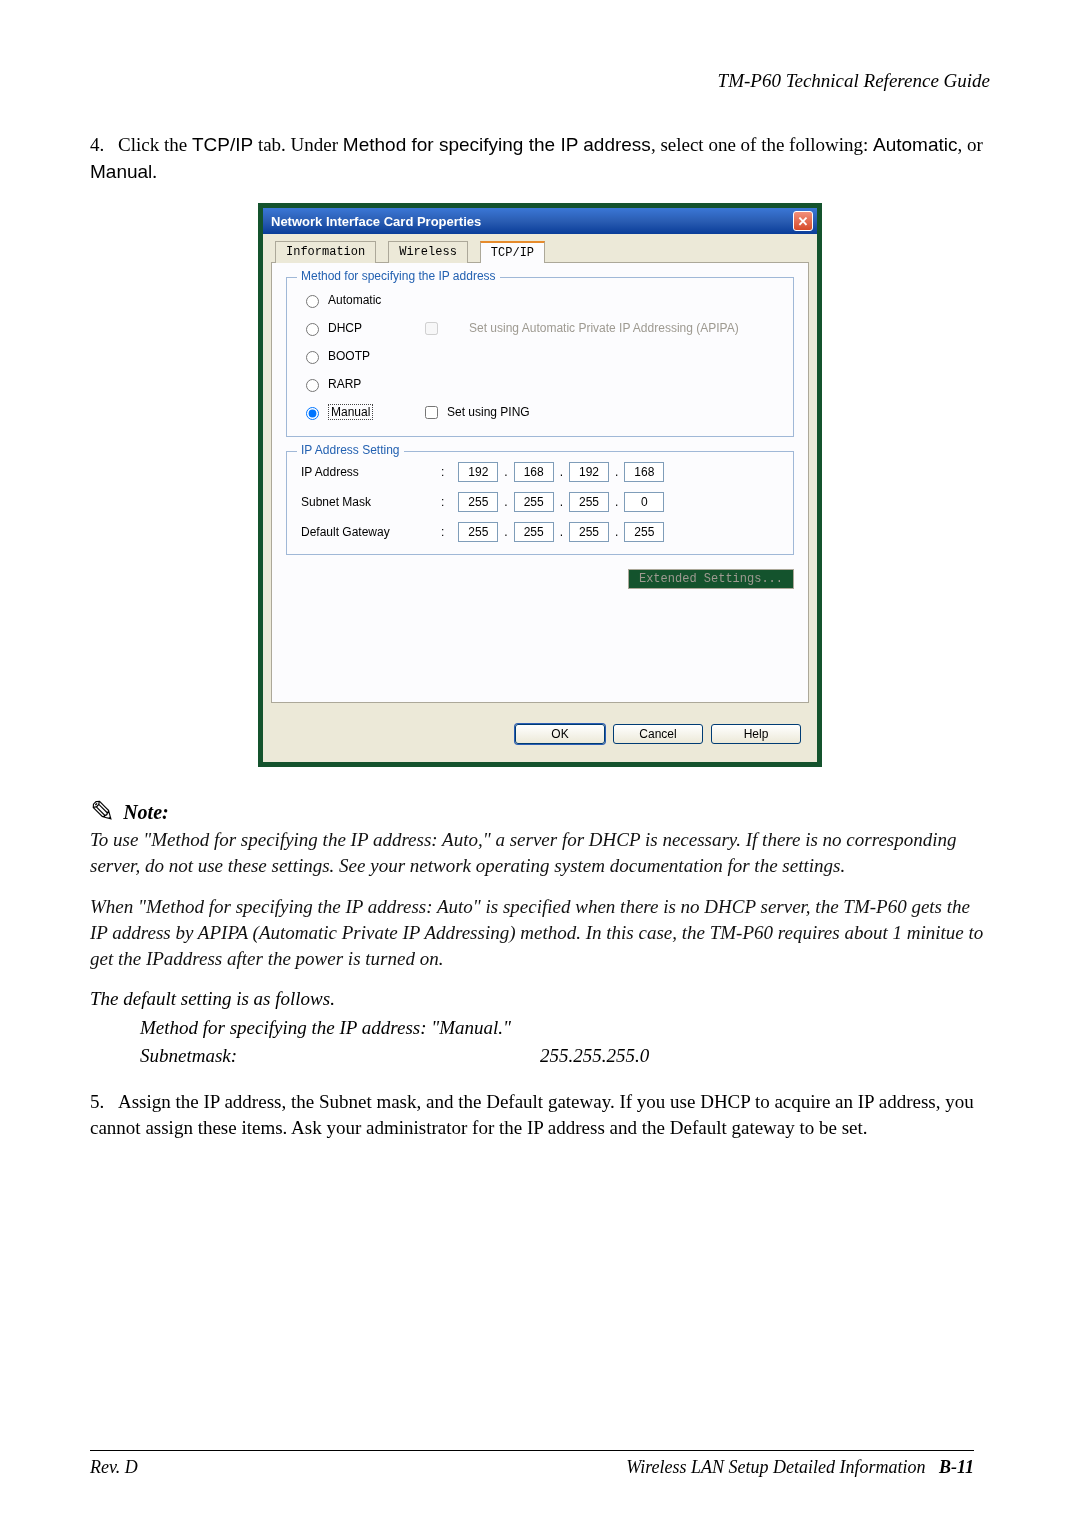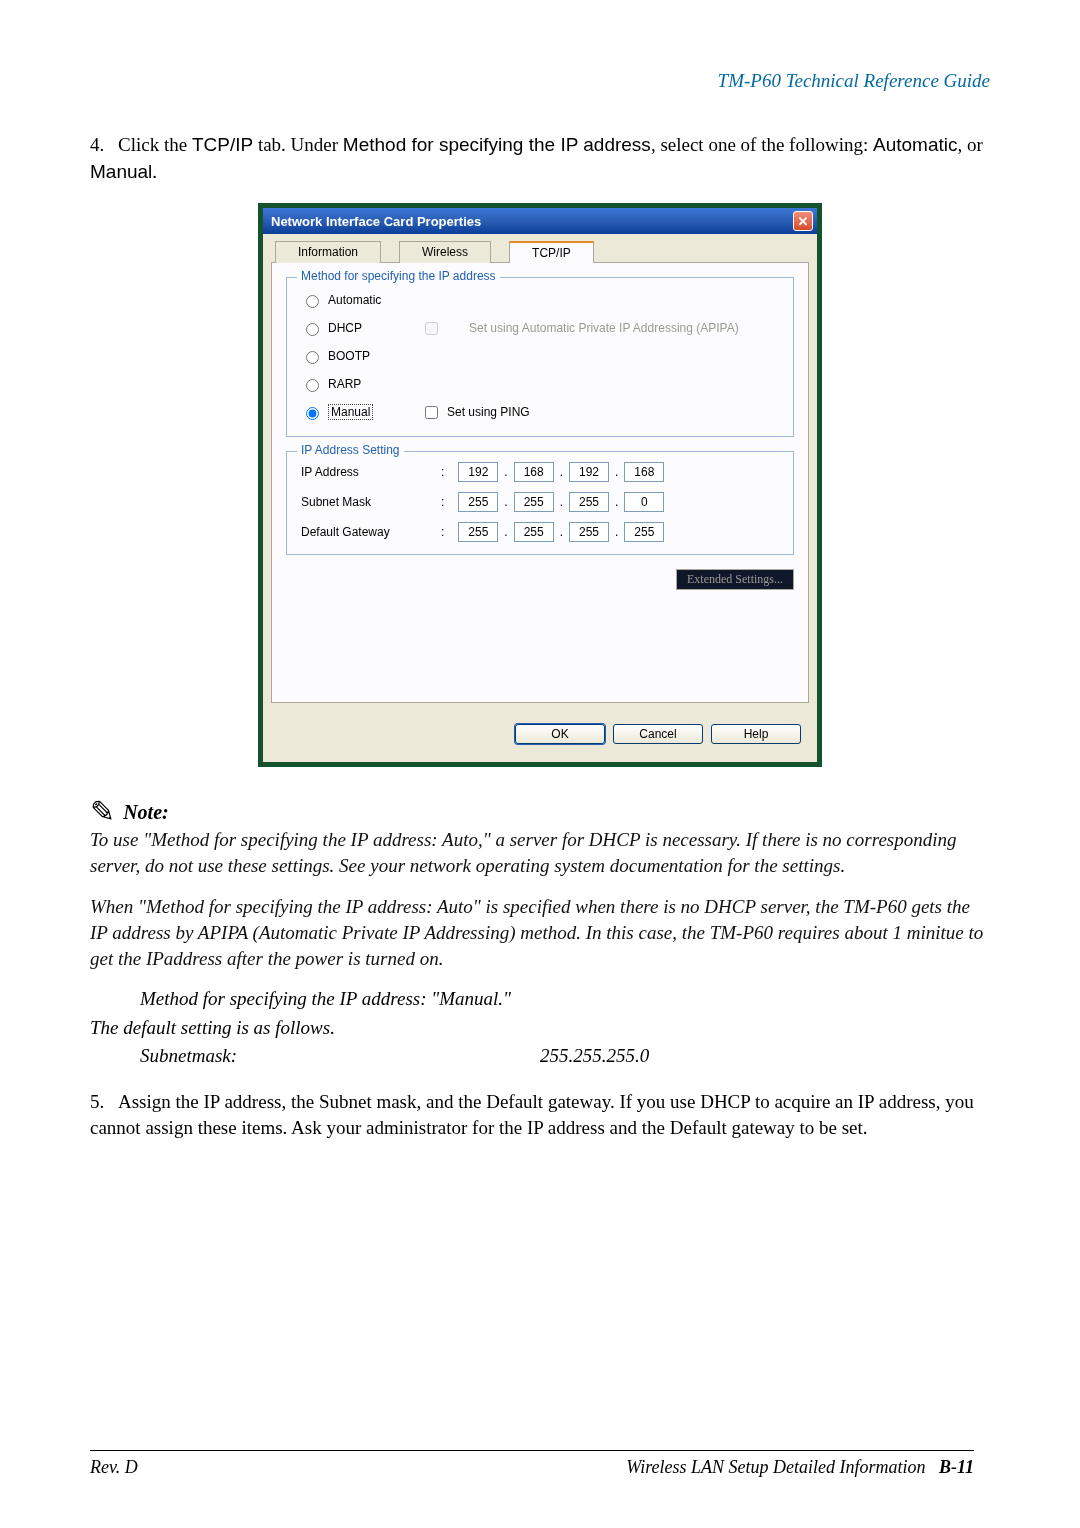--- a/index.html
+++ b/index.html
@@ -12,21 +12,21 @@
   .page {
     width: 1080px;
     height: 1528px;
     position: relative;
     padding: 70px 90px 60px 90px;
   }
   .header-right {
     text-align: right;
     font-style: italic;
     font-size: 19px;
-    color: #0369a1;
+    color: #000000;
     margin-bottom: 40px;
   }
   .instruction {
     font-size: 19px;
     line-height: 1.4;
     margin-bottom: 18px;
   }
   .instruction .num { display:inline-block; width:28px; }
   .sans { font-family: Arial, Helvetica, sans-serif; }
 
@@ -60,29 +60,30 @@
     background: linear-gradient(to bottom,#f28f7a,#d64b2a);
     border: 1px solid #fff;
     border-radius: 3px;
     display:flex; align-items:center; justify-content:center;
     color:#fff; font-weight:bold; font-size:13px;
     cursor: pointer;
   }
   .dlg-body { padding: 6px 8px 8px 8px; }
   .tabs { display:flex; gap:0; border-bottom:1px solid #aca899; padding-left:4px; }
   .tab {
-    padding: 3px 22px;
+    padding: 3px 10px;
     border: 1px solid #aca899;
     border-bottom: none;
     background: #ece9d8;
-    margin-right: 18px;
+    margin-right: 12px;
     position: relative;
     top: 1px;
     cursor: pointer;
     font-size:12px;
+    font-family:Liberation Mono, monospace;
   }
   .tab.active {
     background: #fcfcfe;
     border-top: 2px solid #e68b2c;
     z-index: 2;
   }
   .tab-panel {
     background: #fcfcfe;
     border: 1px solid #aca899;
     border-top: none;
@@ -127,25 +128,25 @@
   .oct-row input {
     width: 40px; height:20px;
     text-align:center;
     border:1px solid #7f9db9;
     font-family: Tahoma, Arial, sans-serif;
     font-size:12px;
   }
   .oct-row .dot { padding:0 2px; }
   .ext-wrap { text-align:right; margin-top:8px; }
   .ext-btn {
-    font-family: Liberation Serif, serif;
+    font-family: Liberation Mono, monospace;
     font-size:12px;
     padding: 2px 10px;
     border: 1px solid #aca899;
-    background: #0f172a;
+    background: #14532d;
     color:#9e9a91;
   }
   .bottom-btns {
     display:flex; justify-content:flex-end; gap:8px;
     padding: 21px 8px 10px 8px;
   }
   .winbtn {
     font-family: Tahoma, Arial, sans-serif;
     font-size:12px;
     padding: 2px 0;
@@ -300,22 +301,22 @@
   </div>
 
   <div class="note-head">
     <span class="note-icon">✎</span>
     <span class="note-label">Note:</span>
   </div>
   <div class="italic-para">To use "Method for specifying the IP address: Auto,"  a server for DHCP is necessary. If there is no corresponding server, do not use these settings. See your network operating system documentation for the settings.</div>
   <div class="italic-para" style="margin-top:16px">When "Method for specifying the IP address: Auto" is specified when there is no DHCP server, the TM-P60 gets the IP address by APIPA (Automatic Private IP Addressing) method. In this case, the TM-P60 requires about 1 minitue to get the IPaddress after the power is turned on.</div>
 
   <div class="settings-block">
+    <div>The default setting is as follows.</div>
     <div style="padding-left:50px">Method for specifying the IP address: "Manual."</div>
-    <div>The default setting is as follows.</div>
     <div class="settings-row sub">
       <div class="lbl"> Subnetmask:</div>
       <div class="val">255.255.255.0</div>
     </div>
   </div>
 
   <div class="instruction" style="margin-top:18px">
     <span class="num">5.</span><span>Assign the IP address, the Subnet mask, and the Default gateway. If you use DHCP to acquire an IP address, you cannot assign these items. Ask your administrator for the IP address and the Default gateway to be set.</span>
   </div>
 

